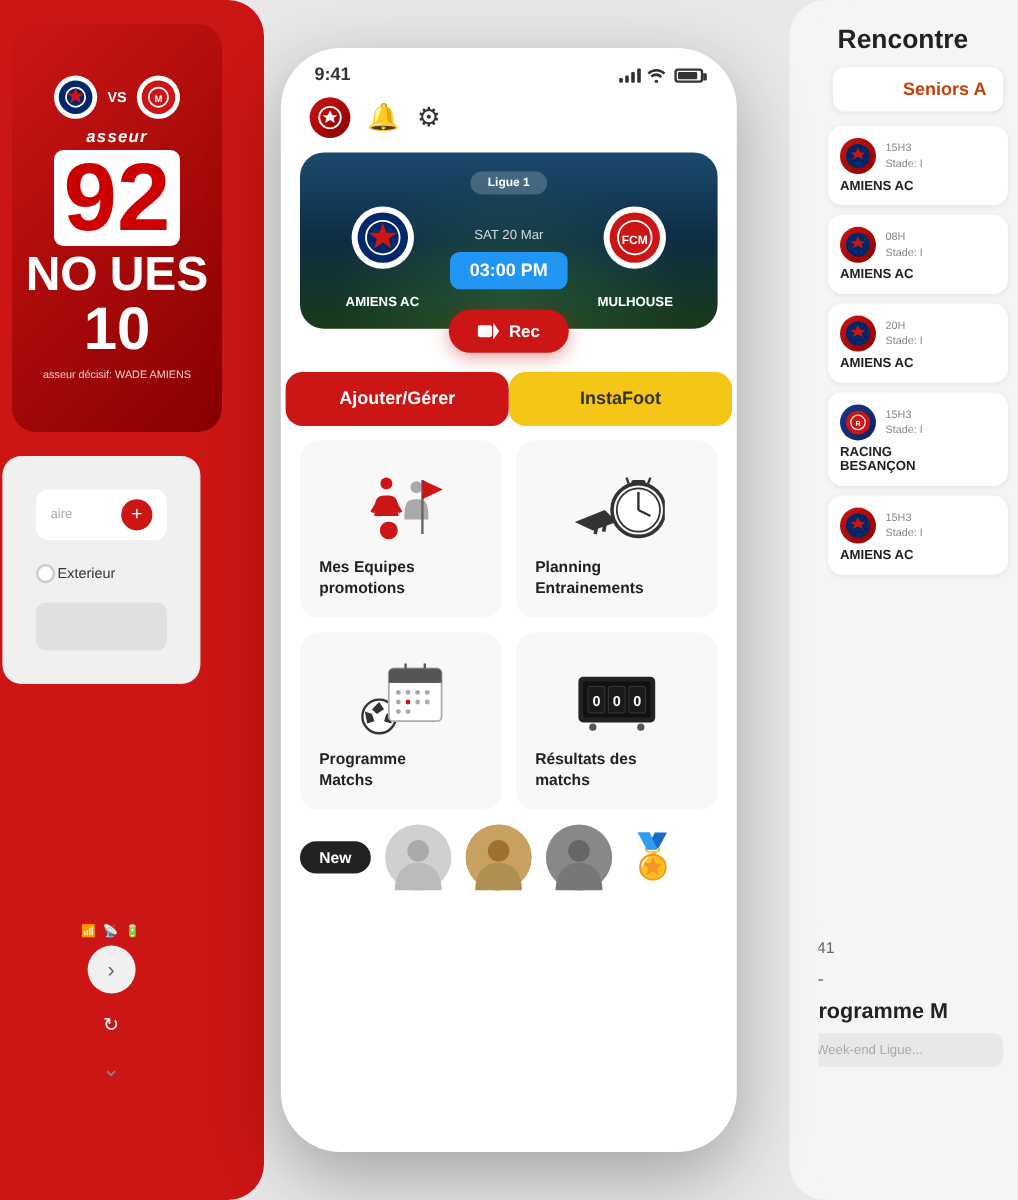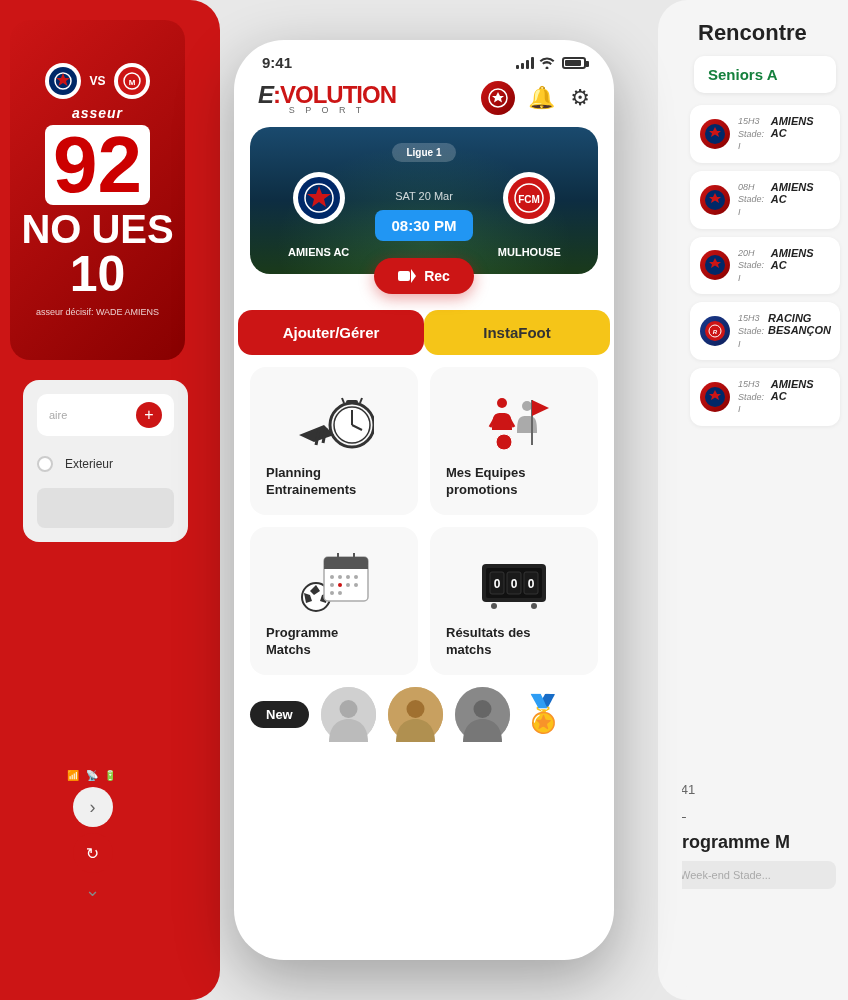--- a/index.html
+++ b/index.html
@@ -103,27 +103,27 @@
     }
     .assit-text {
       font-size: 9px;
       color: rgba(255,255,255,0.8);
       margin-top: 8px;
     }
 
     
     .left-second-panel {
       position: absolute;
-      left: 23px;
+      left: 2px;
       top: 380px;
       width: 165px;
       background: #f0f0f0;
       border-radius: 16px;
       z-index: 2;
-      padding: 14px;
+      padding: 28px;
     }
     .search-bar-left {
       background: white;
       border-radius: 10px;
       padding: 8px 12px;
       display: flex;
       align-items: center;
       justify-content: space-between;
       margin-bottom: 12px;
     }
@@ -139,21 +139,21 @@
       display: flex;
       align-items: center;
       justify-content: center;
       color: white;
       font-size: 16px;
       cursor: pointer;
     }
     .radio-option {
       display: flex;
       align-items: center;
-      gap: 12px;
+      gap: 2px;
       padding: 8px 0;
     }
     .radio-circle {
       width: 16px;
       height: 16px;
       border-radius: 50%;
       border: 2px solid #ccc;
       background: white;
     }
     .radio-label {
@@ -554,32 +554,33 @@
       color: #222;
       padding: 20px 16px 10px;
     }
     .rencontre-input {
       margin: 0 12px 12px;
       background: white;
       border-radius: 10px;
       padding: 10px 14px;
       font-size: 15px;
       font-weight: 600;
-      color: #15803d;
+      color: #c2410c;
       box-shadow: 0 1px 4px rgba(0,0,0,0.08);
+      text-align: right;
     }
     .match-list-item {
       background: white;
       margin: 0 8px 8px;
       border-radius: 12px;
       padding: 10px 10px;
       display: flex;
+      flex-direction: column;
       gap: 4px;
       box-shadow: 0 1px 4px rgba(0,0,0,0.06);
-      font-style: italic;
     }
     .match-item-top {
       display: flex;
       align-items: center;
       gap: 8px;
     }
     .match-item-logo {
       width: 30px;
       height: 30px;
       border-radius: 50%;
@@ -714,26 +715,20 @@
       <svg width="16" height="12" viewBox="0 0 16 12">
         <path d="M8 9.5a1.5 1.5 0 1 1 0 3 1.5 1.5 0 0 1 0-3zm0-3a5 5 0 0 1 3.5 1.4l1.4-1.4A7 7 0 0 0 8 4a7 7 0 0 0-4.9 2L4.5 7.5A5 5 0 0 1 8 6.5zm0-4a8.5 8.5 0 0 1 6 2.5L15.4 3.6A10.5 10.5 0 0 0 8 .5a10.5 10.5 0 0 0-7.4 3.1L2 5a8.5 8.5 0 0 1 6-2.5z" fill="#333"></path>
       </svg>
       <div class="battery-icon">
         <div class="battery-fill"></div>
       </div>
     </div>
   </div>
 
   <div class="phone-header">
-    <div>
-      <div class="logo-text">
-        <span class="logo-e">E</span>:VOLUTION
-      </div>
-      <div class="logo-subtitle">S P O R T</div>
-    </div>
     <div class="header-icons">
       <div class="user-avatar-icon">
         <svg width="20" height="20" viewBox="0 0 20 20">
           <circle cx="10" cy="10" r="9" fill="none" stroke="white" stroke-width="1.5"></circle>
           <polygon points="10,4 12,8 16,8 13,10.5 14,14.5 10,12 6,14.5 7,10.5 4,8 8,8" fill="white"></polygon>
         </svg>
       </div>
       <div style="font-size:22px;color:#333;">🔔</div>
       <div style="font-size:22px;color:#333;">⚙</div>
     </div>
@@ -747,21 +742,21 @@
           <svg width="44" height="44" viewBox="0 0 44 44">
             <circle cx="22" cy="22" r="21" fill="#002868"></circle>
             <circle cx="22" cy="22" r="14" fill="none" stroke="white" stroke-width="1.5"></circle>
             <polygon points="22,10 25,18 34,18 27,23 29,31 22,26 15,31 17,23 10,18 19,18" fill="#cc1515"></polygon>
           </svg>
         </div>
         <span class="team-name">AMIENS AC</span>
       </div>
       <div class="match-center">
         <span class="match-date">SAT 20 Mar</span>
-        <div class="match-time">08:30 PM</div>
+        <div class="match-time">03:00 PM</div>
       </div>
       <div class="team-side">
         <div class="team-logo-large">
           <svg width="44" height="44" viewBox="0 0 44 44">
             <circle cx="22" cy="22" r="21" fill="#cc1515"></circle>
             <circle cx="22" cy="22" r="14" fill="none" stroke="white" stroke-width="1.5"></circle>
             <text x="22" y="27" text-anchor="middle" font-size="10" fill="white" font-weight="bold">FCM</text>
           </svg>
         </div>
         <span class="team-name">MULHOUSE</span>
@@ -783,59 +778,59 @@
     <button class="btn-ajouter">Ajouter/Gérer</button>
     <button class="btn-instafoot">InstaFoot</button>
   </div>
 
   <div class="grid-menu">
 
     <div class="grid-item">
       <div class="grid-icon-area">
         <svg width="80" height="65" viewBox="0 0 80 65">
 
+          <g transform="translate(10,5)">
+            <ellipse cx="18" cy="8" rx="5" ry="5" fill="#cc1515"></ellipse>
+            <path d="M8 35 C8 20 10 18 18 18 C26 18 28 20 28 35" fill="#cc1515"></path>
+            <line x1="13" y1="20" x2="6" y2="32" stroke="#cc1515" stroke-width="3"></line>
+            <line x1="23" y1="20" x2="30" y2="32" stroke="#cc1515" stroke-width="3"></line>
+          </g>
+
+          <g transform="translate(35,8)">
+            <ellipse cx="18" cy="8" rx="5" ry="5" fill="#aaa"></ellipse>
+            <path d="M8 35 C8 20 10 18 18 18 C26 18 28 20 28 35" fill="#aaa"></path>
+          </g>
+
+          <circle cx="30" cy="52" r="8" fill="#cc1515" stroke="white" stroke-width="1"></circle>
+
+          <line x1="58" y1="10" x2="58" y2="55" stroke="#666" stroke-width="2"></line>
+          <polygon points="58,10 75,18 58,26" fill="#cc1515"></polygon>
+        </svg>
+      </div>
+      <span class="grid-item-label">Mes Equipes<br>promotions</span>
+    </div>
+
+    <div class="grid-item">
+      <div class="grid-icon-area">
+        <svg width="80" height="65" viewBox="0 0 80 65">
+
           <path d="M5 45 L30 35 L40 45 L20 52 Z" fill="#333"></path>
           <path d="M25 40 L22 55" stroke="#333" stroke-width="3"></path>
           <path d="M32 38 L29 53" stroke="#333" stroke-width="3"></path>
 
           <circle cx="58" cy="35" r="22" fill="none" stroke="#333" stroke-width="3"></circle>
           <circle cx="58" cy="35" r="18" fill="white" stroke="#333" stroke-width="1.5"></circle>
           <line x1="58" y1="35" x2="58" y2="20" stroke="#333" stroke-width="2"></line>
           <line x1="58" y1="35" x2="68" y2="40" stroke="#333" stroke-width="2"></line>
           <rect x="52" y="10" width="12" height="4" rx="2" fill="#333"></rect>
           <line x1="50" y1="13" x2="48" y2="8" stroke="#333" stroke-width="2"></line>
           <line x1="66" y1="13" x2="68" y2="8" stroke="#333" stroke-width="2"></line>
         </svg>
       </div>
       <span class="grid-item-label">Planning<br>Entrainements</span>
-    </div>
-
-    <div class="grid-item">
-      <div class="grid-icon-area">
-        <svg width="80" height="65" viewBox="0 0 80 65">
-
-          <g transform="translate(10,5)">
-            <ellipse cx="18" cy="8" rx="5" ry="5" fill="#cc1515"></ellipse>
-            <path d="M8 35 C8 20 10 18 18 18 C26 18 28 20 28 35" fill="#cc1515"></path>
-            <line x1="13" y1="20" x2="6" y2="32" stroke="#cc1515" stroke-width="3"></line>
-            <line x1="23" y1="20" x2="30" y2="32" stroke="#cc1515" stroke-width="3"></line>
-          </g>
-
-          <g transform="translate(35,8)">
-            <ellipse cx="18" cy="8" rx="5" ry="5" fill="#aaa"></ellipse>
-            <path d="M8 35 C8 20 10 18 18 18 C26 18 28 20 28 35" fill="#aaa"></path>
-          </g>
-
-          <circle cx="30" cy="52" r="8" fill="#cc1515" stroke="white" stroke-width="1"></circle>
-
-          <line x1="58" y1="10" x2="58" y2="55" stroke="#666" stroke-width="2"></line>
-          <polygon points="58,10 75,18 58,26" fill="#cc1515"></polygon>
-        </svg>
-      </div>
-      <span class="grid-item-label">Mes Equipes<br>promotions</span>
     </div>
 
     <div class="grid-item">
       <div class="grid-icon-area">
         <svg width="80" height="65" viewBox="0 0 80 65">
 
           <circle cx="22" cy="48" r="14" fill="white" stroke="#333" stroke-width="2"></circle>
           <polygon points="22,36 26,42 20,46 16,42" fill="#333"></polygon>
           <polygon points="34,44 28,46 26,52 32,54" fill="#333"></polygon>
           <polygon points="10,44 16,46 18,52 12,54" fill="#333"></polygon>
@@ -993,15 +988,15 @@
         <div>Stade: I</div>
       </div>
     </div>
     <div class="match-item-team">AMIENS AC</div>
   </div>
 
   <div class="right-bottom">
     <div class="right-bottom-time">9:41</div>
     <div class="right-bottom-back">←</div>
     <div class="right-bottom-title">Programme M</div>
-    <div class="right-bottom-input">Week-end Stade...</div>
+    <div class="right-bottom-input">Week-end Ligue...</div>
   </div>
 </div>
 
 </body></html>

